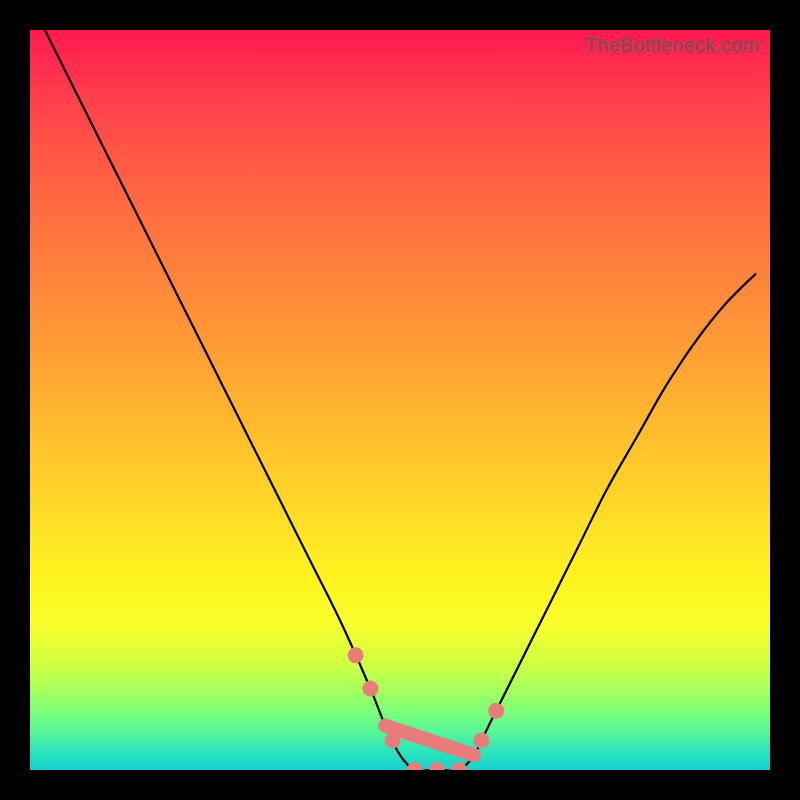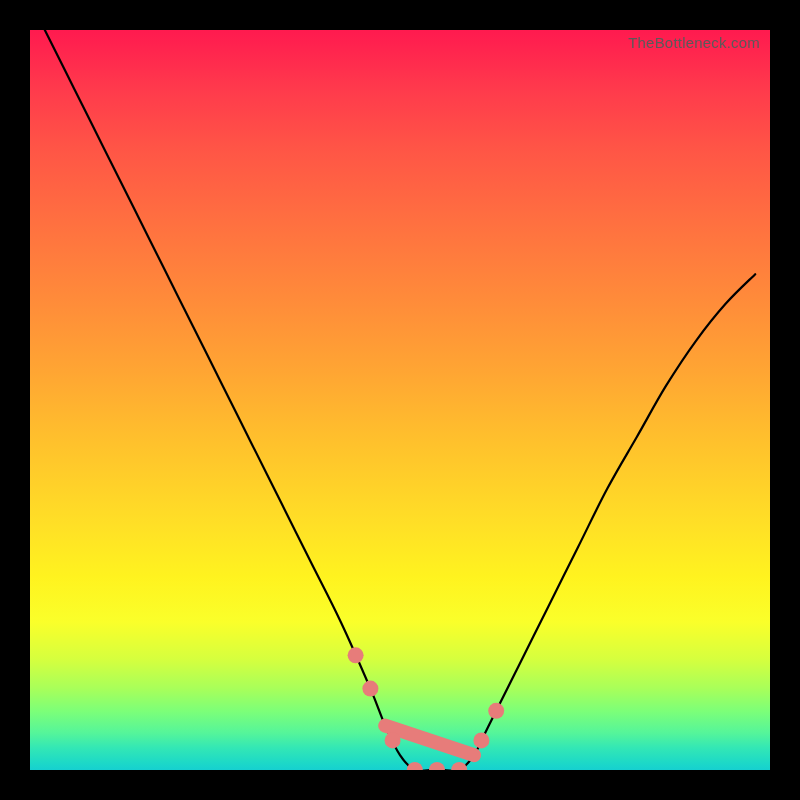--- a/index.html
+++ b/index.html
@@ -47,21 +47,21 @@
       #33e7b5 97%,
       #1dd9c7 99%,
       #16d0d0 100%
     );
   }
   .watermark {
     position: absolute;
     top: 4px;
     right: 10px;
     color: #5a5a5a;
-    font-size: 15px;
+    font-size: 20px;
     font-weight: 500;
     letter-spacing: 0.2px;
     user-select: none;
   }
   svg.curve {
     position: absolute;
     inset: 0;
     width: 100%;
     height: 100%;
     overflow: visible;

